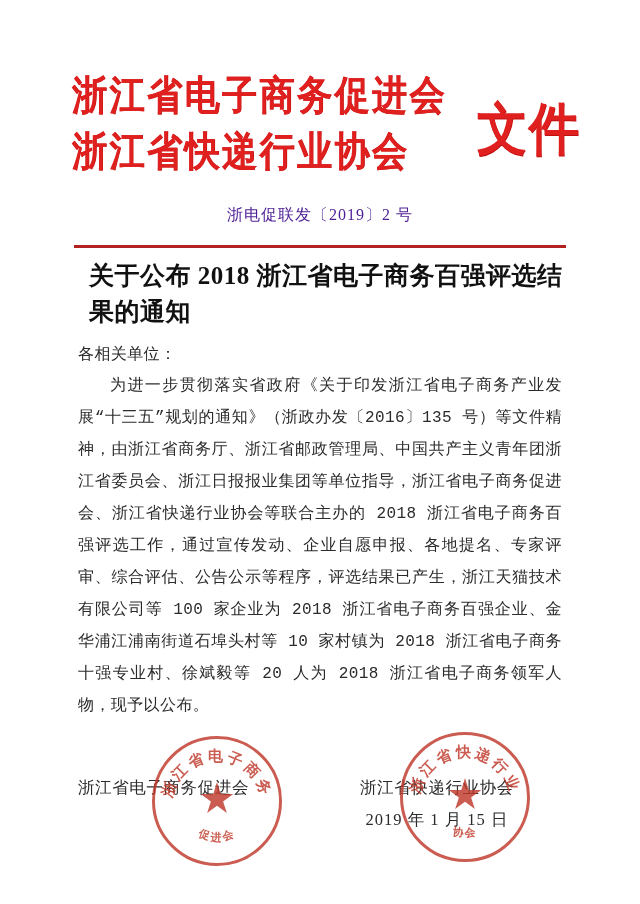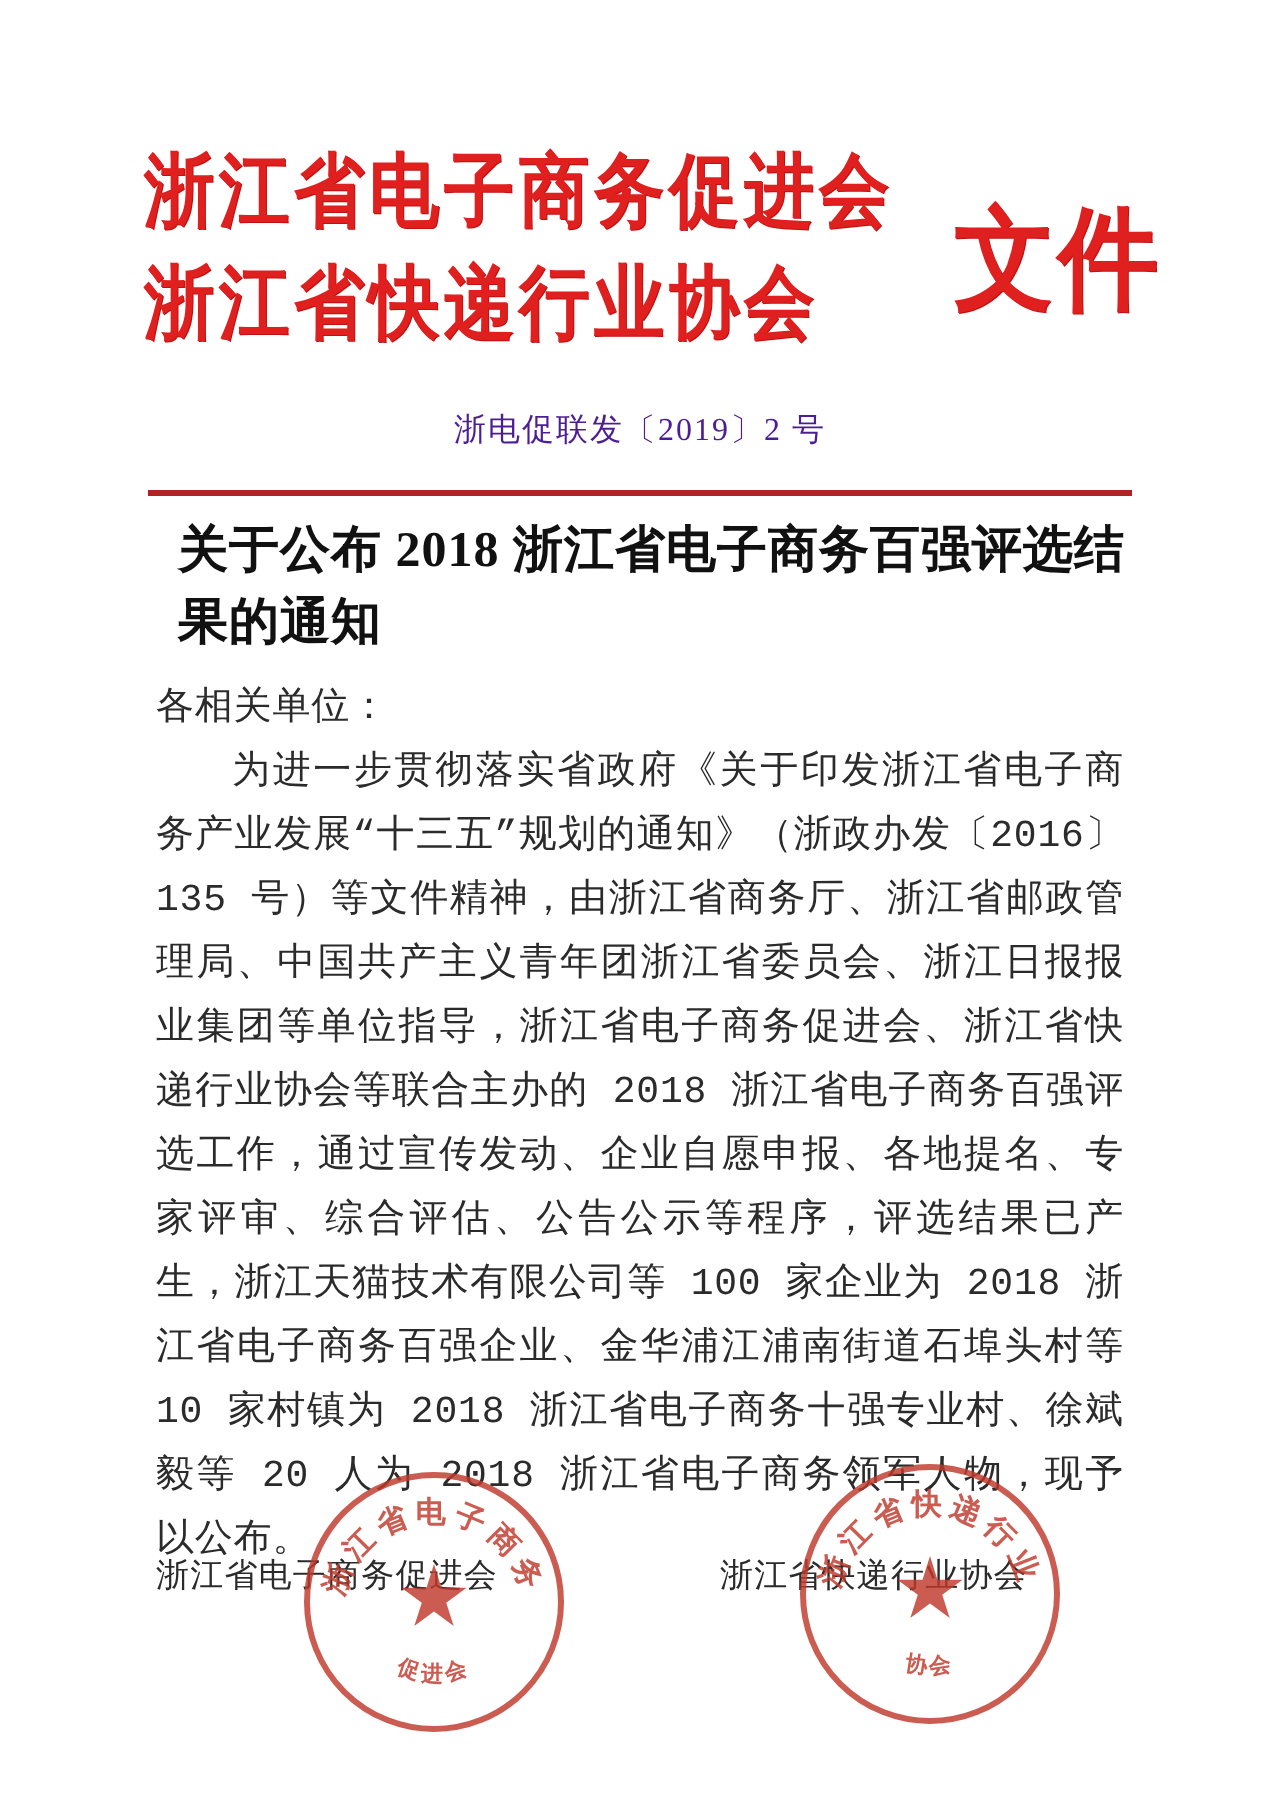--- a/index.html
+++ b/index.html
@@ -100,21 +100,21 @@
     color: #111111;
     margin-left: 15px;
   }
 
   
   .body-block {
     position: absolute;
     left: 78px;
     top: 338px;
     width: 484px;
-    font-size: 19px;
+    font-size: 16px;
     line-height: 32px;
     letter-spacing: 0.4px;
     color: #2b2b2b;
     text-align: justify;
     text-justify: inter-ideograph;
   }
   .body-block p {
     margin: 0;
   }
   .p-indent {
@@ -215,20 +215,21 @@
     <p>各相关单位：</p>
     <p class="p-indent">为进一步贯彻落实省政府《关于印发浙江省电子商务产业发展“十三五”规划的通知》（浙政办发〔2016〕135 号）等文件精神，由浙江省商务厅、浙江省邮政管理局、中国共产主义青年团浙江省委员会、浙江日报报业集团等单位指导，浙江省电子商务促进会、浙江省快递行业协会等联合主办的 2018 浙江省电子商务百强评选工作，通过宣传发动、企业自愿申报、各地提名、专家评审、综合评估、公告公示等程序，评选结果已产生，浙江天猫技术有限公司等 100 家企业为 2018 浙江省电子商务百强企业、金华浦江浦南街道石埠头村等 10 家村镇为 2018 浙江省电子商务十强专业村、徐斌毅等 20 人为 2018 浙江省电子商务领军人物，现予以公布。</p>
   </div>
 
   <div class="sign-area">
     <div class="sign-col left">
       <span>浙江省电子商务促进会</span>
     </div>
     <div class="sign-col right">
       <span>浙江省快递行业协会</span>
+      <span class="sign-date">2019 年 1 月 15 日</span>
     </div>
   </div>
 
   <div class="seal left">
     <svg class="seal-arc" viewBox="0 0 124 124">
       <defs>
         <path id="arcTopL" d="M 16,68 A 46,46 0 0 1 108,68" fill="none"></path>
         <path id="arcBotL" d="M 24,74 A 40,40 0 0 0 100,74" fill="none"></path>
       </defs>
       <text><textPath href="#arcTopL" startOffset="50%" text-anchor="middle">浙江省电子商务</textPath></text>

